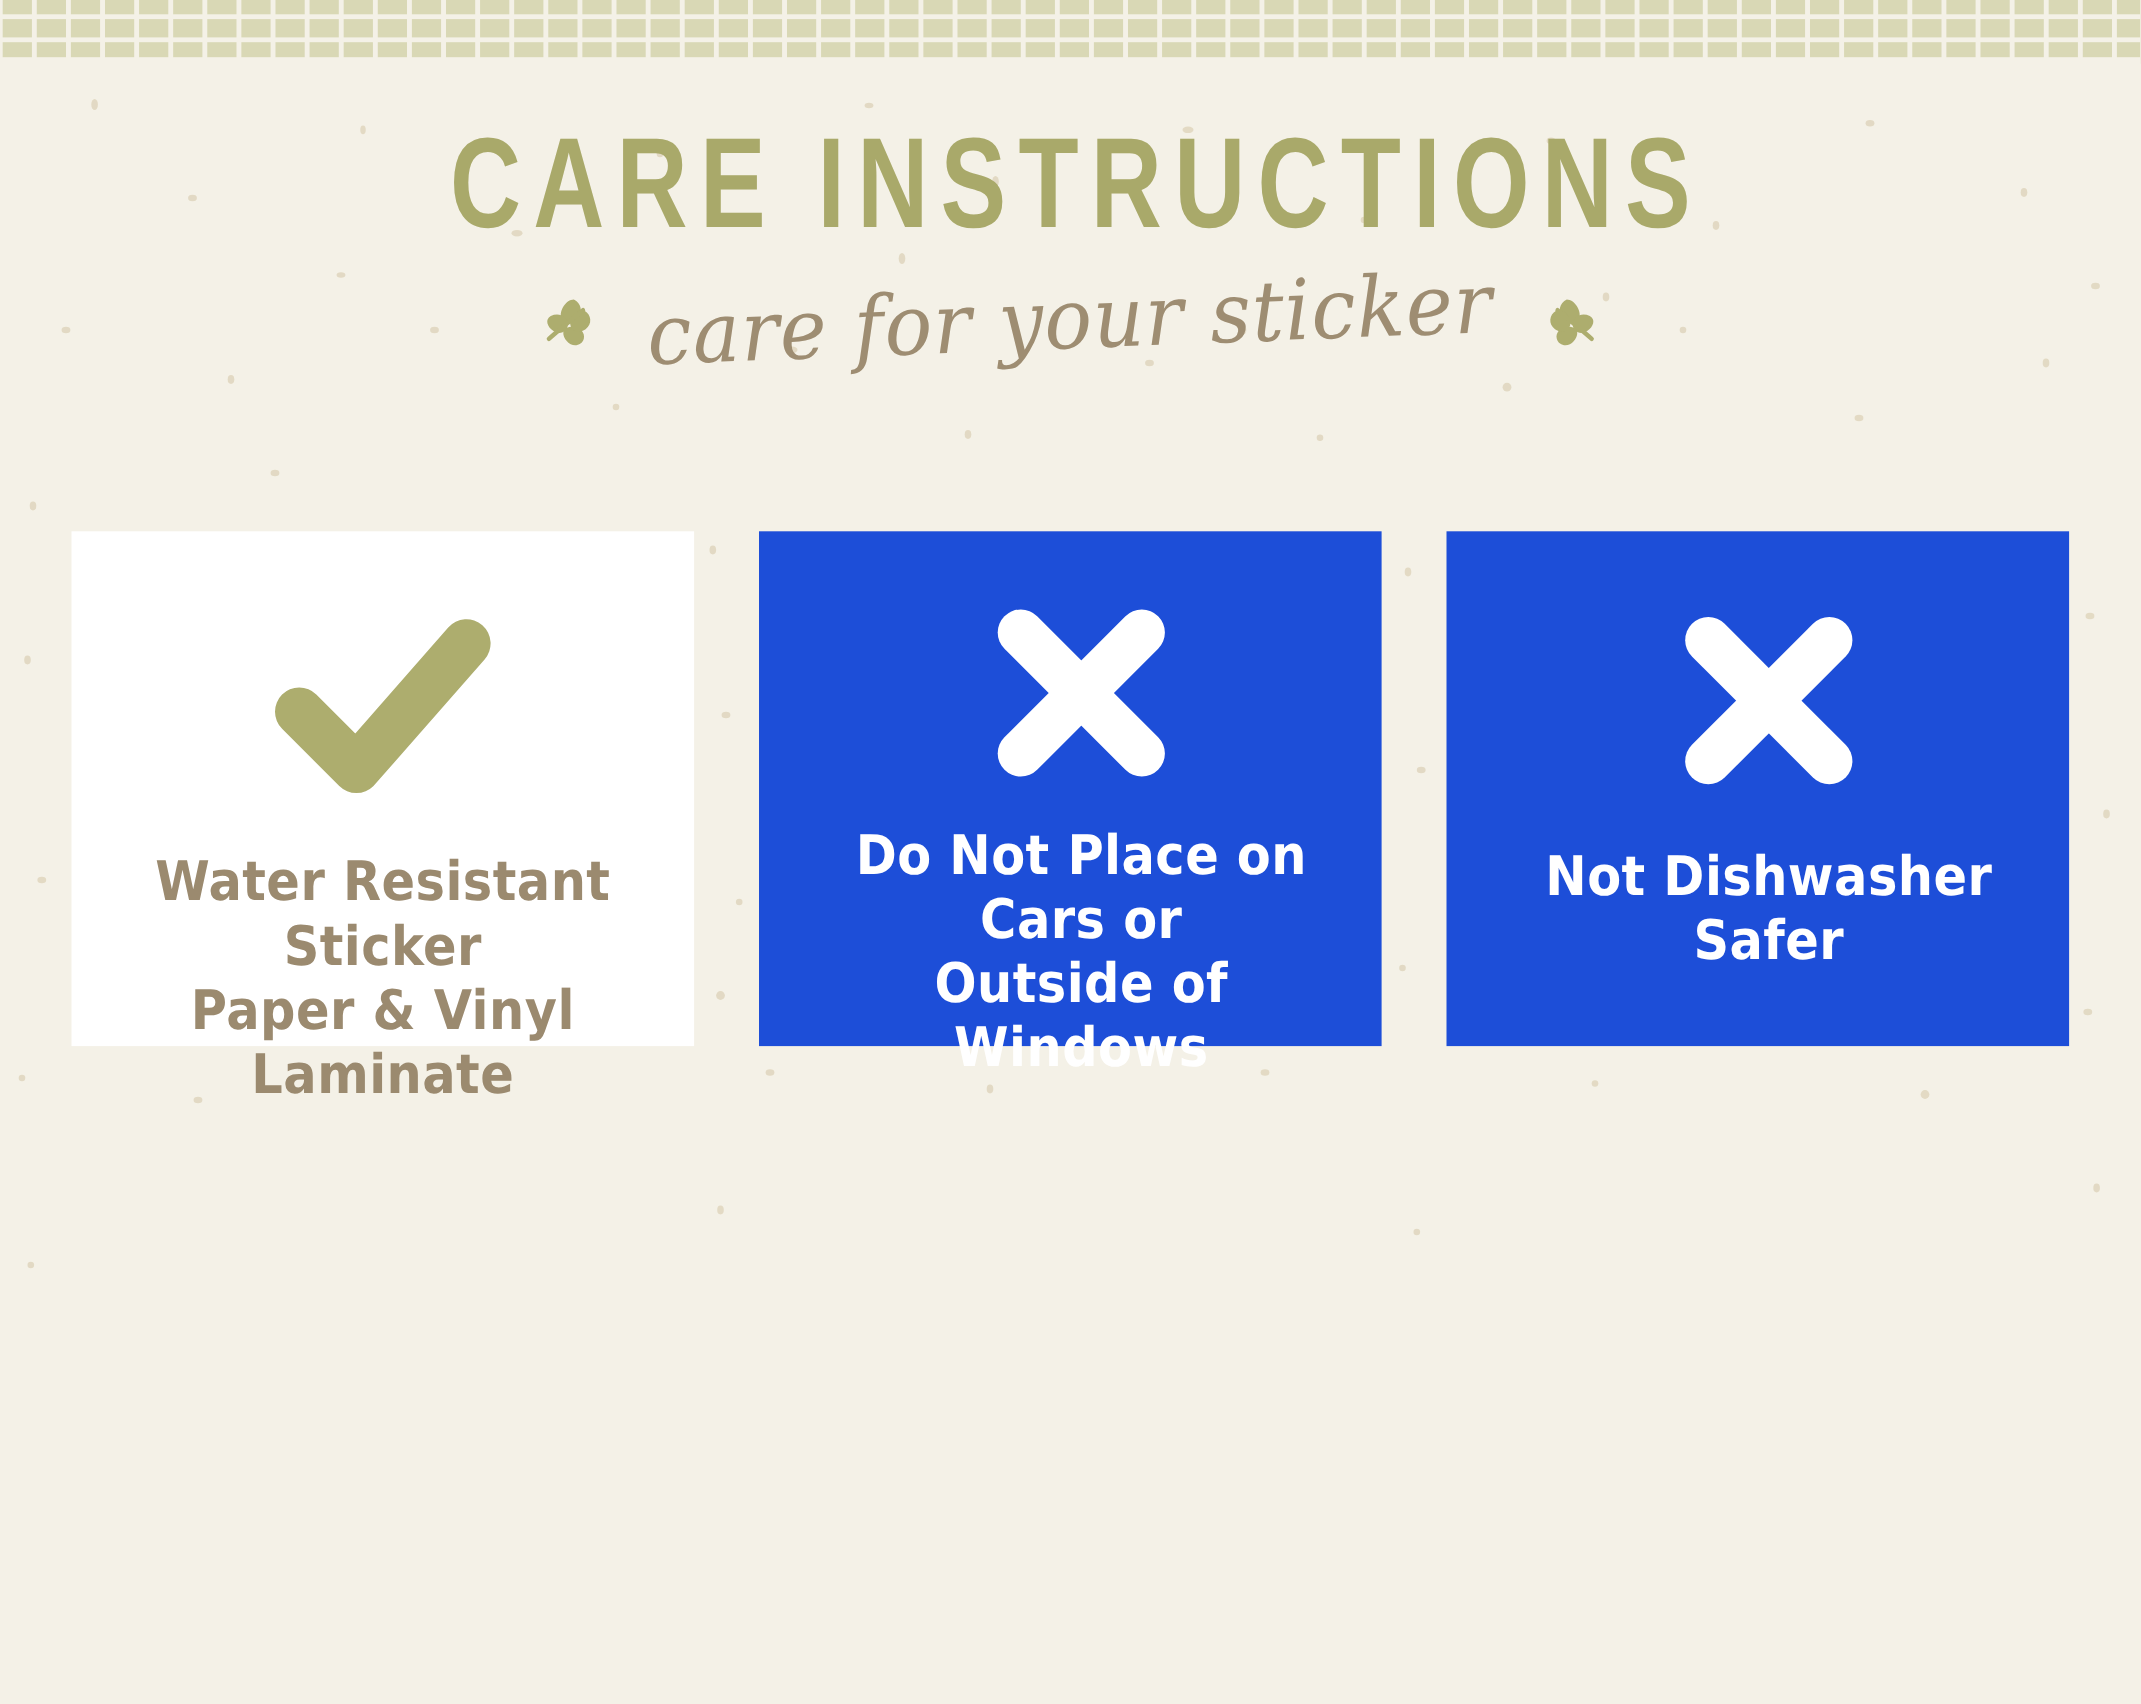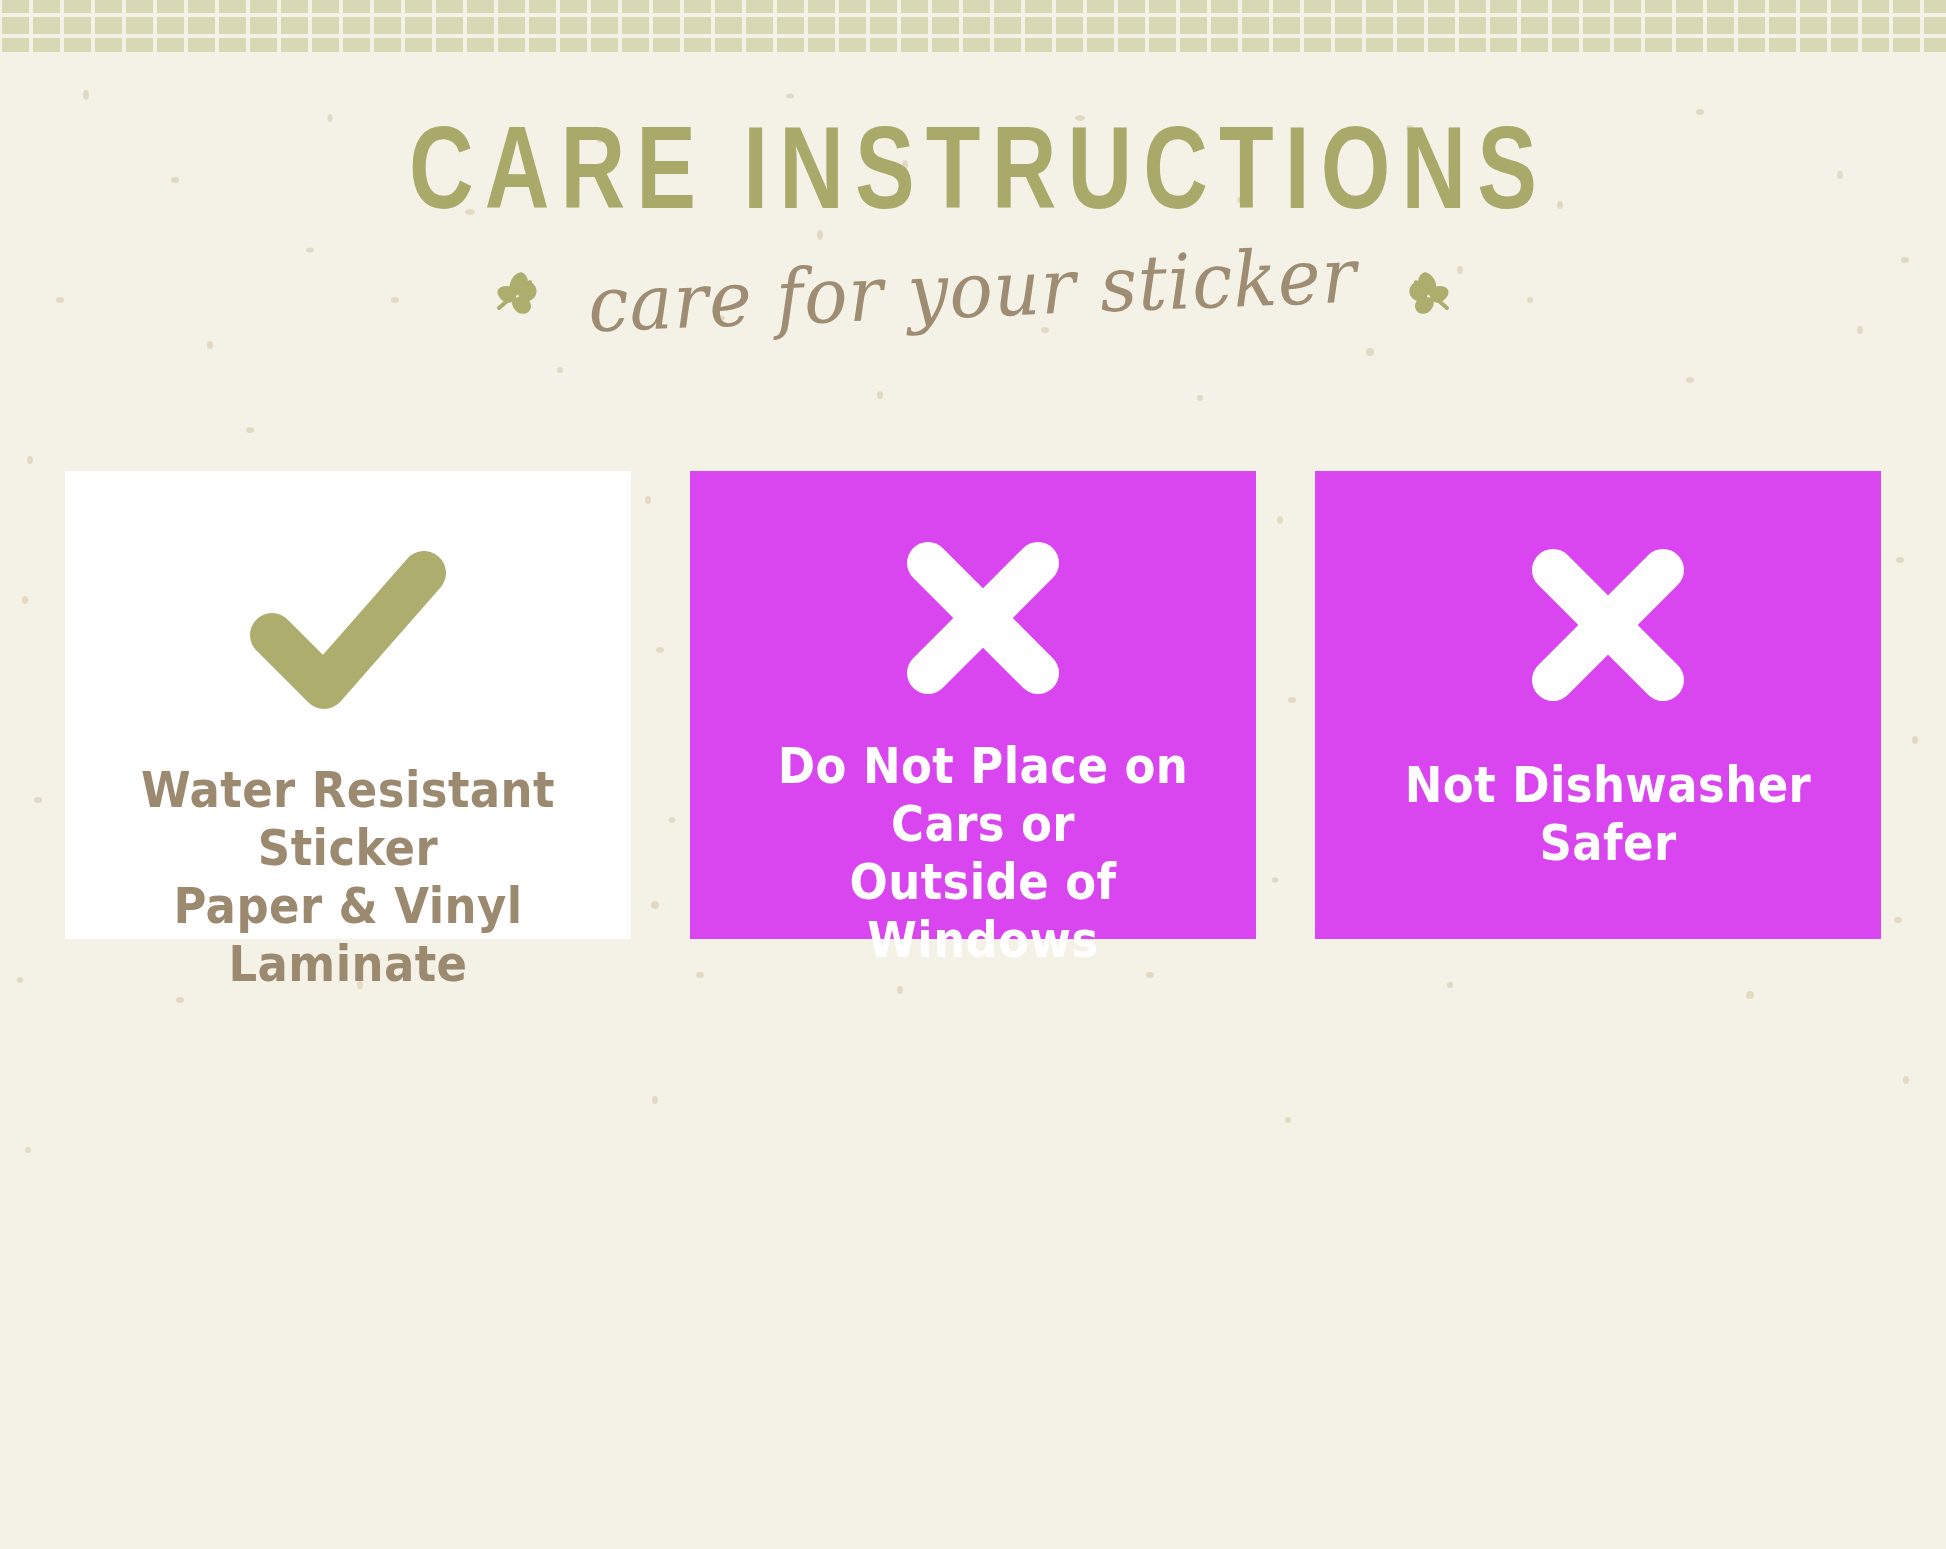--- a/index.html
+++ b/index.html
@@ -84,39 +84,39 @@
     line-height:1;
     transform:rotate(-2.2deg) scaleY(1.06);
     padding:0 38px;
   }
   .leaf{ width:64px; height:64px; flex:none; }
   .leaf.right{ transform:scaleX(-1); }
 
   
   .grid{
     position:absolute;
-    left:65px; top:471px;
+    left:65px; top:483px;
     width:1816px;
     display:grid;
     grid-template-columns:566px 566px 566px;
     grid-template-rows:468px 466px;
     column-gap:59px;
     row-gap:64px;
     z-index:5;
   }
 
   .card{
     position:relative;
     display:flex;
     flex-direction:column;
     align-items:center;
     justify-content:flex-start;
   }
   .card.white{ background:#ffffff; }
-  .card.tan  { background:#d946ef;padding-left:20px; }
+  .card.tan  { background:#1d4ed8;padding-left:20px; }
 
   .icon-wrap{
     flex:none;
     display:flex; align-items:center; justify-content:center;
   }
   .card.white .icon-wrap{ height:300px; padding-top:14px;}
   .card.tan   .icon-wrap{ height:290px; padding-top:18px;}
 
   .caption{
     font-family:"DejaVu Sans", sans-serif;

